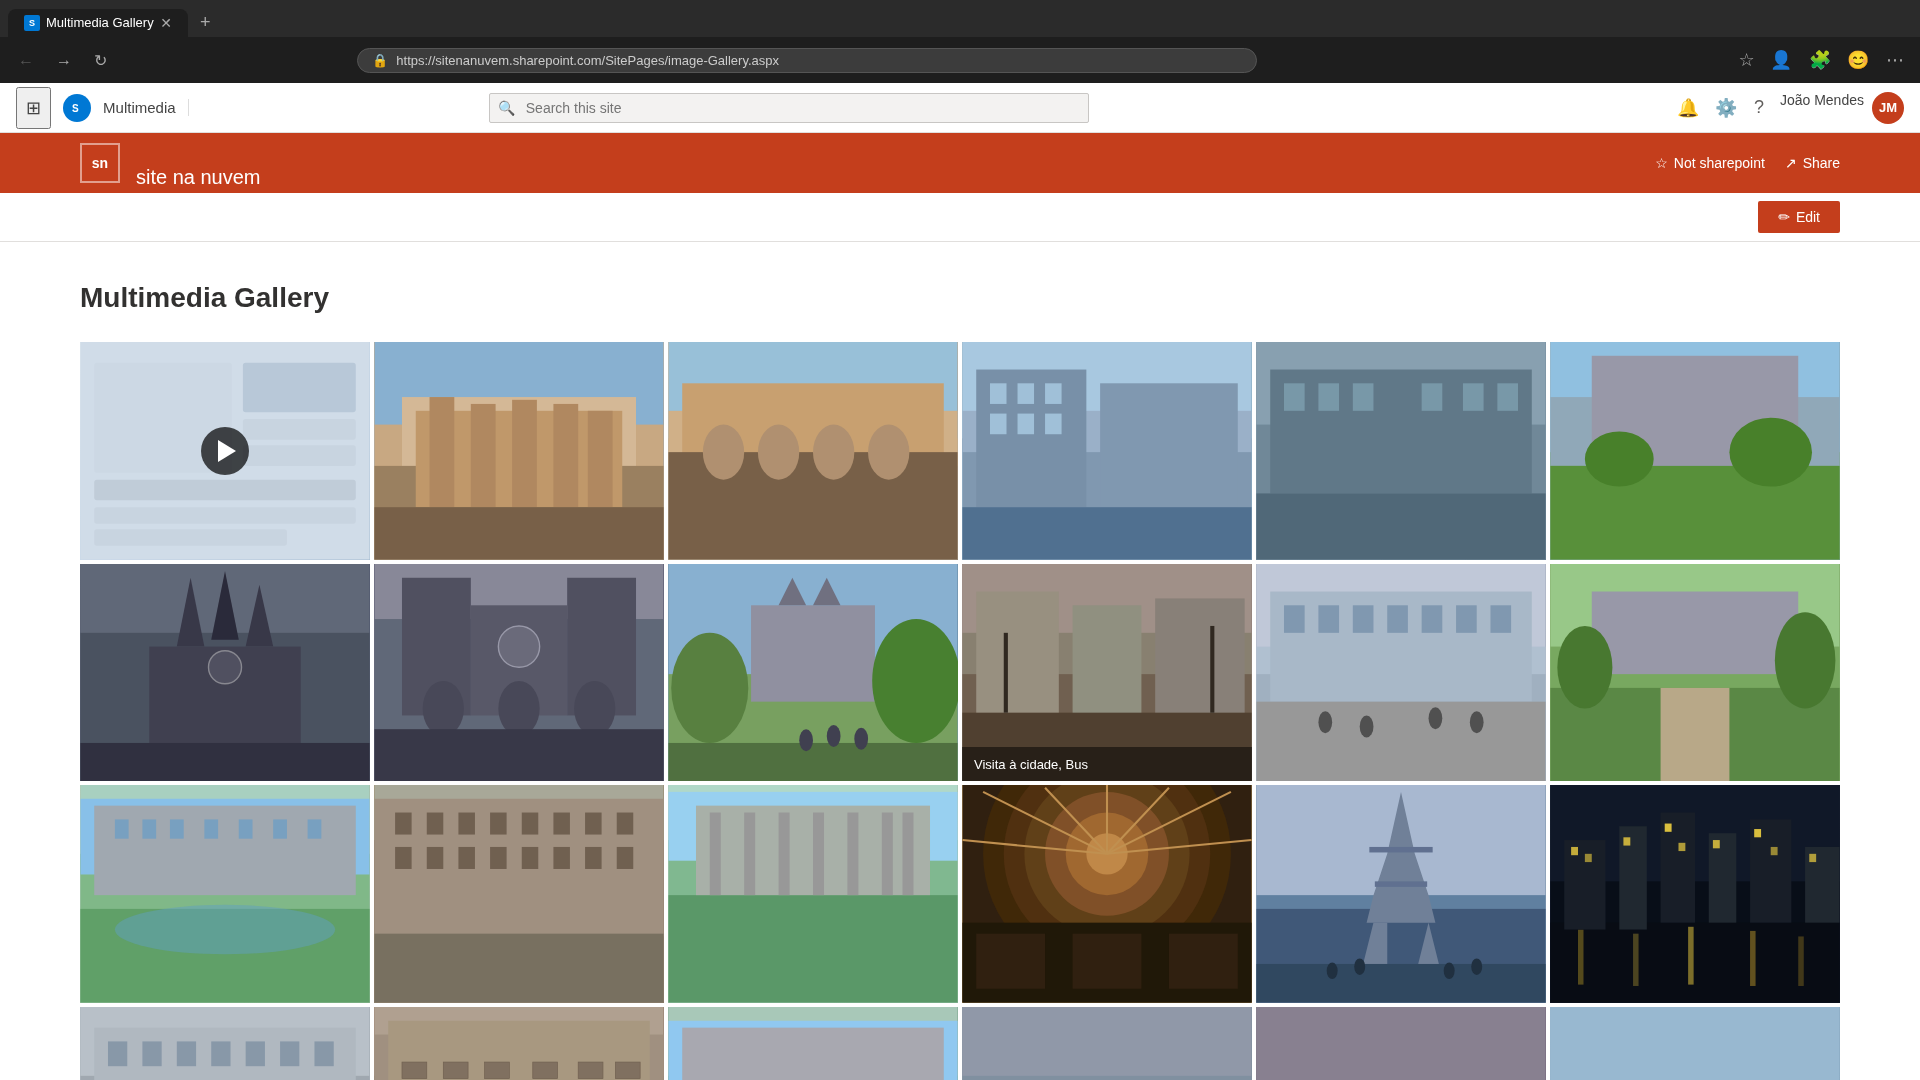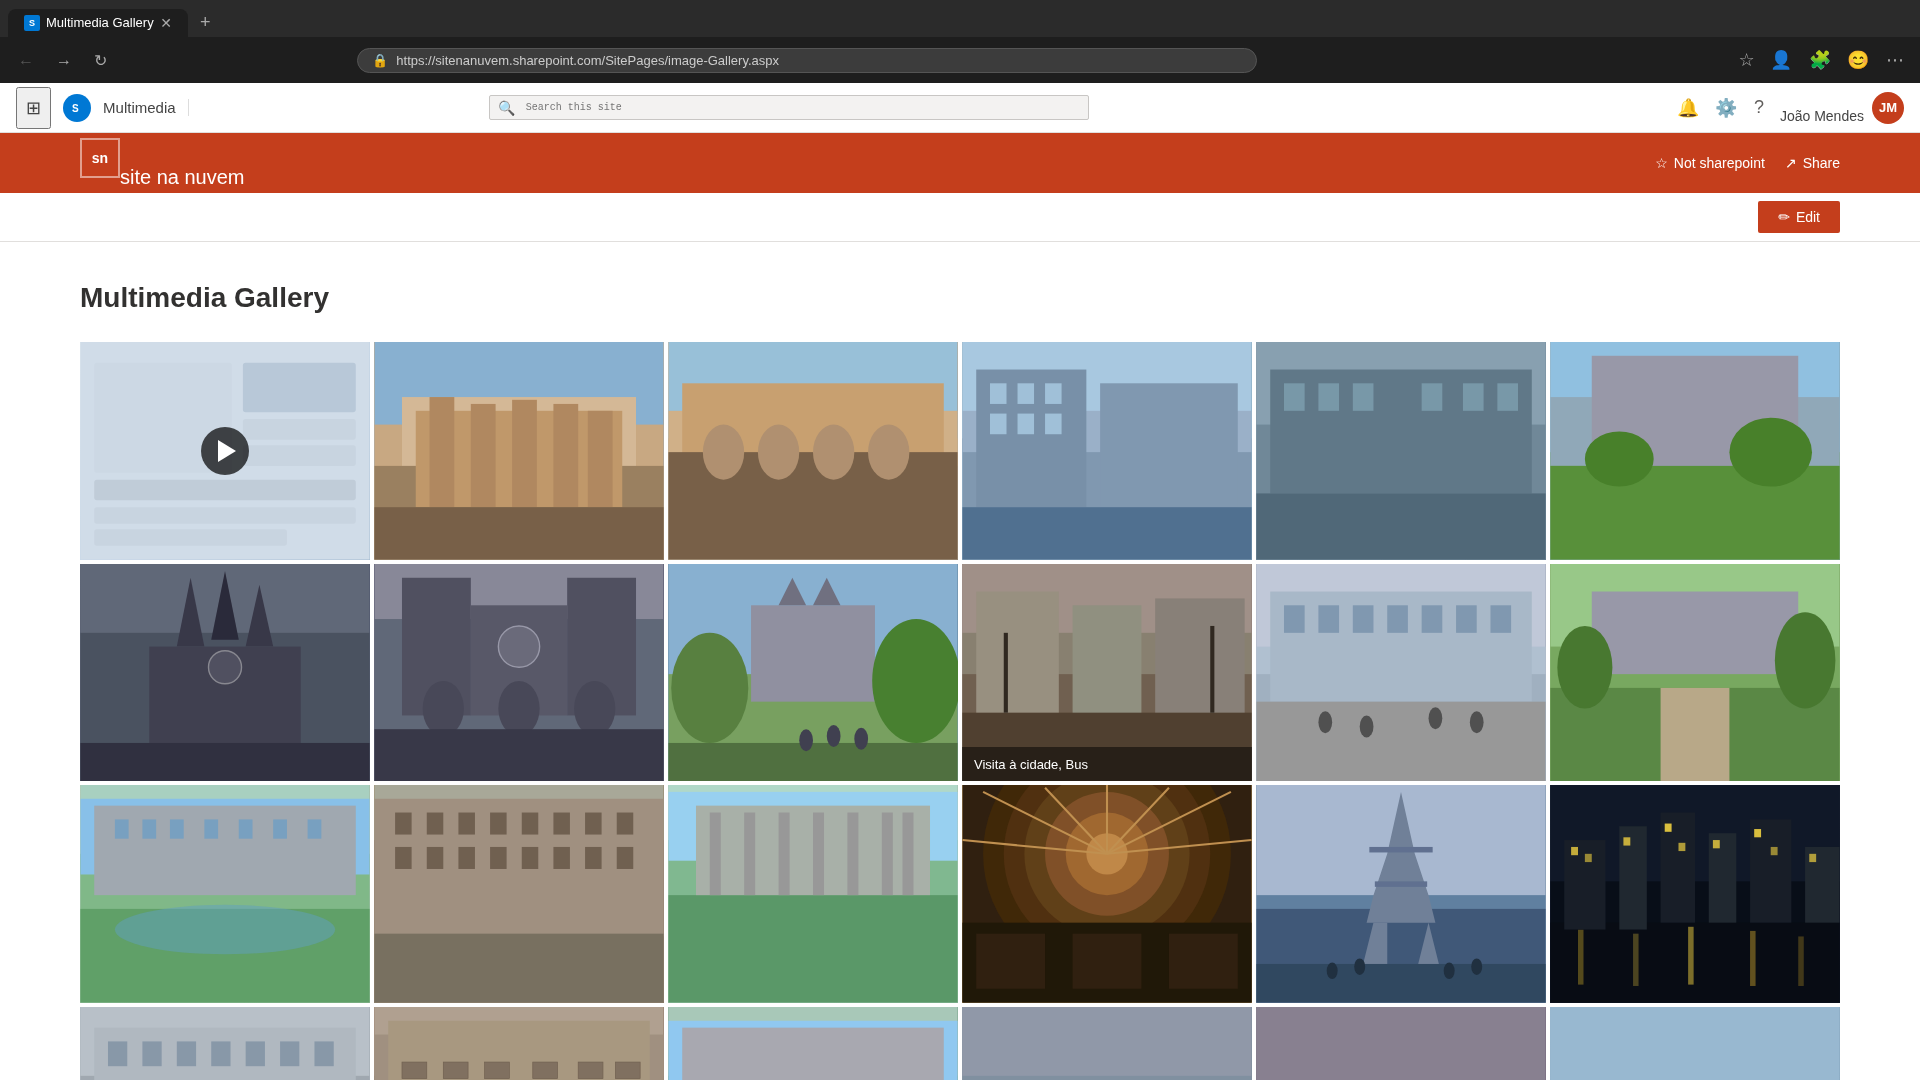--- a/index.html
+++ b/index.html
@@ -23,32 +23,32 @@
     .toolbar-actions { display: flex; align-items: center; gap: 8px; margin-left: auto; }
     .toolbar-icon-btn { background: none; border: none; color: #aaa; font-size: 18px; cursor: pointer; padding: 4px; border-radius: 4px; }
 
     
     .sp-header { background: #fff; border-bottom: 1px solid #e1dfdd; display: flex; align-items: center; padding: 0 16px; height: 50px; gap: 12px; }
     .sp-waffle { font-size: 18px; color: #444; cursor: pointer; padding: 8px; }
     .sp-logo { width: 28px; height: 28px; background: #0078d4; border-radius: 50%; display: flex; align-items: center; justify-content: center; }
     .sp-logo svg { width: 18px; height: 18px; }
     .sp-brand { font-size: 15px; color: #444; font-weight: 400; padding-right: 12px; border-right: 1px solid #ddd; }
     .sp-search { flex: 1; max-width: 600px; margin: 0 auto; }
-    .sp-search input { width: 100%; padding: 6px 16px 6px 36px; border: 1px solid #c8c6c4; border-radius: 2px; font-size: 10px; color: #333; background: #f3f2f1; outline: none; font-family: Liberation Mono, monospace; }
+    .sp-search input { width: 100%; padding: 6px 16px 6px 36px; border: 1px solid #c8c6c4; border-radius: 2px; font-size: 14px; color: #333; background: #f3f2f1; outline: none; }
     .sp-search-wrap { position: relative; }
     .sp-search-wrap .search-icon { position: absolute; left: 10px; top: 50%; transform: translateY(-50%); color: #605e5c; font-size: 14px; }
     .sp-header-actions { display: flex; align-items: center; gap: 16px; margin-left: auto; }
     .sp-header-icon { font-size: 18px; color: #605e5c; cursor: pointer; }
-    .sp-user { display: flex; align-items: flex-end; gap: 8px; cursor: pointer; }
+    .sp-user { display: flex; align-items: flex-start; gap: 8px; cursor: pointer; }
     .sp-user-name { font-size: 14px; color: #444; }
     .sp-avatar { width: 32px; height: 32px; border-radius: 50%; background: #c43e1c; display: flex; align-items: center; justify-content: center; color: white; font-size: 13px; font-weight: 700; }
 
     
     .site-header { background: #c43e1c; padding: 0 80px; height: 60px; display: flex; align-items: center; justify-content: space-between; }
-    .site-header-left { display: flex; }
+    .site-header-left { display: flex; align-items: center; gap: 16px; }
     .site-logo { width: 40px; height: 40px; border: 2px solid rgba(255,255,255,0.5); display: flex; align-items: center; justify-content: center; color: white; font-size: 14px; font-weight: 600; }
     .site-title { color: white; font-size: 20px; font-weight: 400; margin-top: 28px; }
     .site-header-right { display: flex; align-items: center; gap: 20px; }
     .site-action-btn { background: none; border: none; color: white; font-size: 14px; cursor: pointer; display: flex; align-items: center; gap: 6px; }
 
     
     .page-actions-bar { background: #fff; display: flex; justify-content: flex-end; padding: 8px 80px; border-bottom: 1px solid #e1dfdd; }
     .edit-btn { background: #c43e1c; color: white; border: none; padding: 8px 20px; font-size: 14px; cursor: pointer; display: flex; align-items: center; gap: 6px; border-radius: 2px; }
 
     

